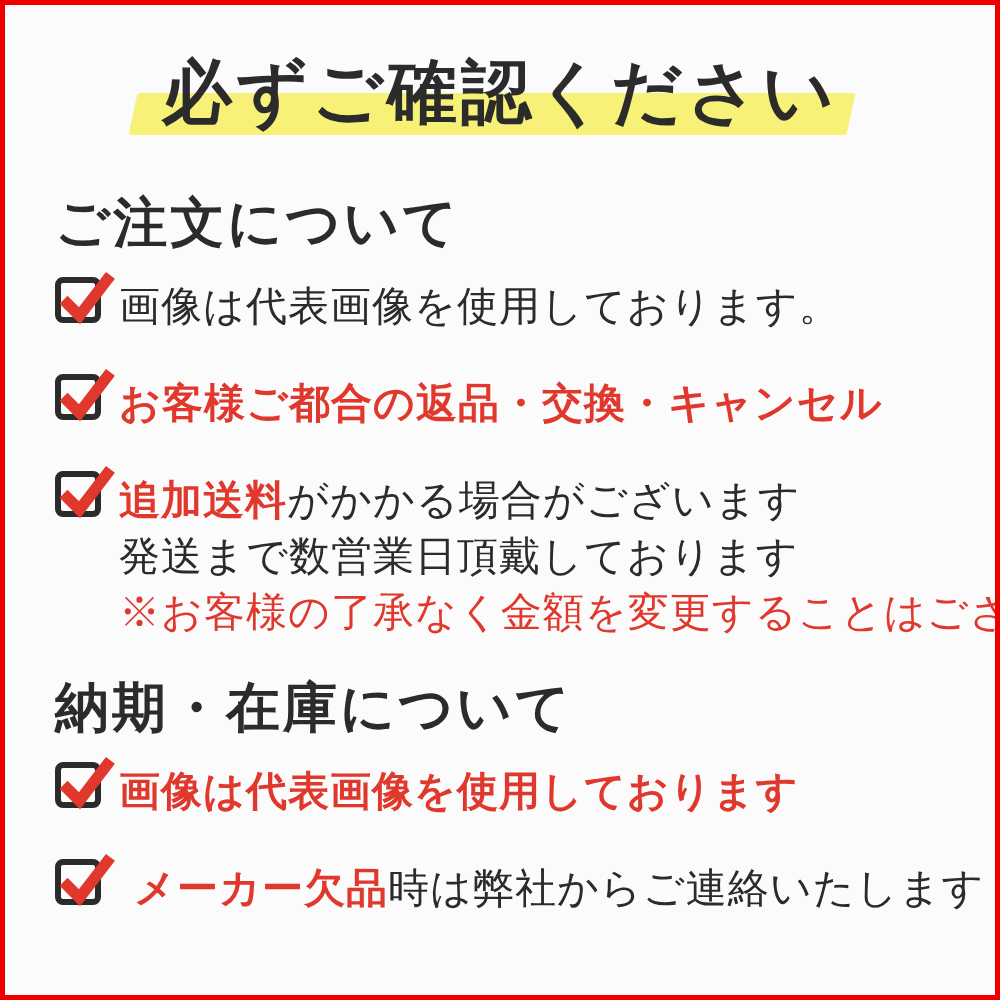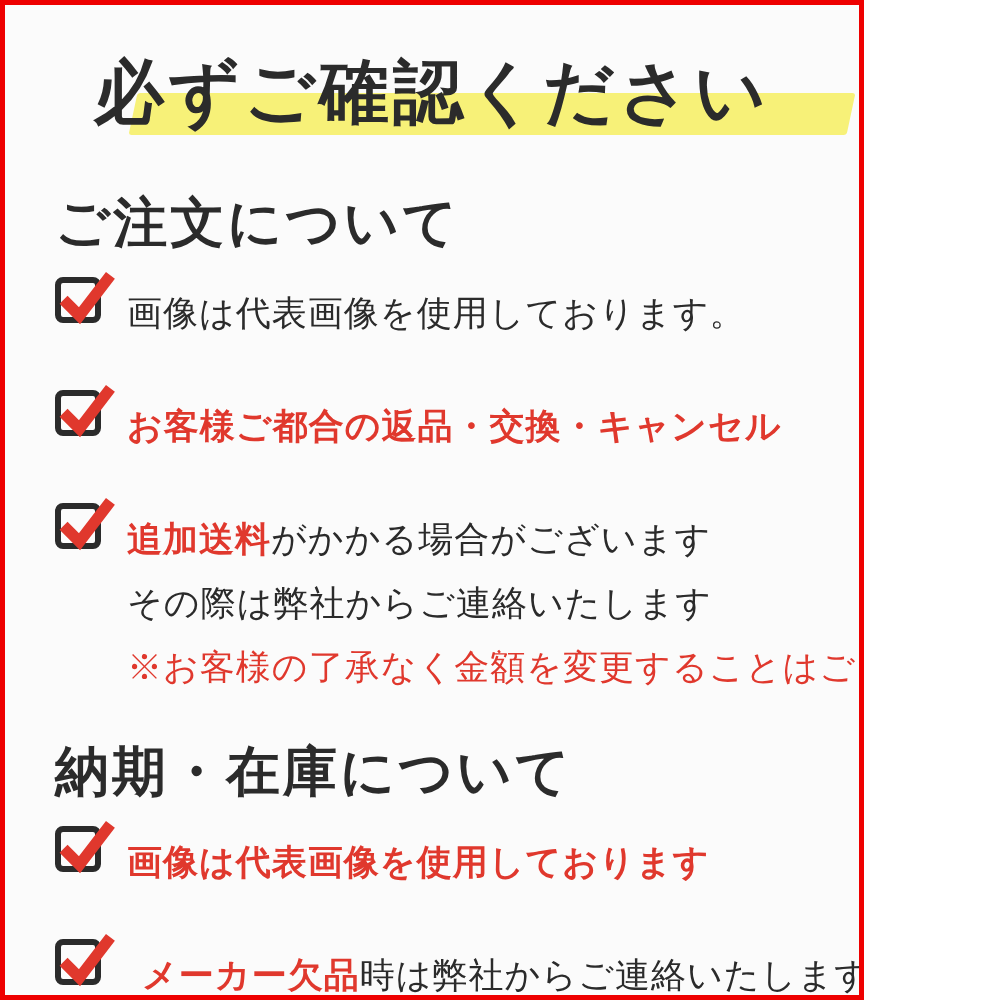--- a/index.html
+++ b/index.html
@@ -1,18 +1,18 @@
 <!DOCTYPE html>
 <html style="--bg: #fbfbfb; --frame: #ee0000; --ink: #2b2b2b; --red: #e0382d; --yellow: #f7f178;"><head>
 <meta charset="utf-8">
 <style>
   html,body { margin:0; padding:0; background:#fff; }
   .poster {
     position:relative;
-    width:864px; height:1000px;
+    width:1000px; height:1000px;
     box-sizing:border-box;
     border:5px solid var(--frame, #ee0000);
     background:var(--bg, #fbfbfb);
     overflow:hidden;
     font-family:"Liberation Serif","DejaVu Serif",serif;
     color:var(--ink, #2b2b2b);
   }
   
   .title-wrap { position:relative; margin-top:40px; height:95px; text-align:center; }
   .title-hl {
@@ -43,21 +43,21 @@
     width:34px; height:34px;
     border:6px solid var(--ink, #2b2b2b);
     border-radius:8px;
     margin:3px 10px 0 0;
     background:transparent;
   }
   .cb svg { position:absolute; left:-4px; top:-16px; width:60px; height:58px; overflow:visible; }
   .cb polyline { stroke:var(--red, #e0382d); }
   
   .item-text { flex:1 1 auto; min-width:0; }
-  .item-text p { margin:16px; font-size:35px; line-height:48px; letter-spacing:1px; white-space:nowrap; font-weight:400; }
+  .item-text p { margin:8px; font-size:41px; line-height:48px; letter-spacing:1px; white-space:nowrap; font-weight:400; }
   .seg.red { color:var(--red, #e0382d); font-weight:700; }
   .seg.ink { color:var(--ink, #2b2b2b); }
   .note {
     margin:0; margin-top:9px;
     font-size:28px; line-height:33px; letter-spacing:1px;
     color:var(--red, #e0382d); font-weight:700; white-space:nowrap;
   }
 </style>
 </head>
 <body>
@@ -96,21 +96,21 @@
     </div>
 
     <div class="item">
       <span class="cb">
         <svg viewBox="0 0 64 58">
           <polyline points="7,33 24,50 57,7" fill="none" stroke-width="12" stroke-linecap="butt" stroke-linejoin="miter"></polyline>
         </svg>
       </span>
       <div class="item-text">
         <p><span class="seg red">追加送料</span><span class="seg ink">がかかる場合がございます</span></p>
-        <p><span class="seg ink">その際は弊社からご連絡いたします</span></p>
+        <p><span class="seg ink">発送まで数営業日頂戴しております</span></p>
         <p class="note">※お客様の了承なく金額を変更することはございません</p>
       </div>
     </div>
 
     <h2 class="section-heading second">納期・在庫について</h2>
 
     <div class="item">
       <span class="cb">
         <svg viewBox="0 0 64 58">
           <polyline points="7,33 24,50 57,7" fill="none" stroke-width="12" stroke-linecap="butt" stroke-linejoin="miter"></polyline>

